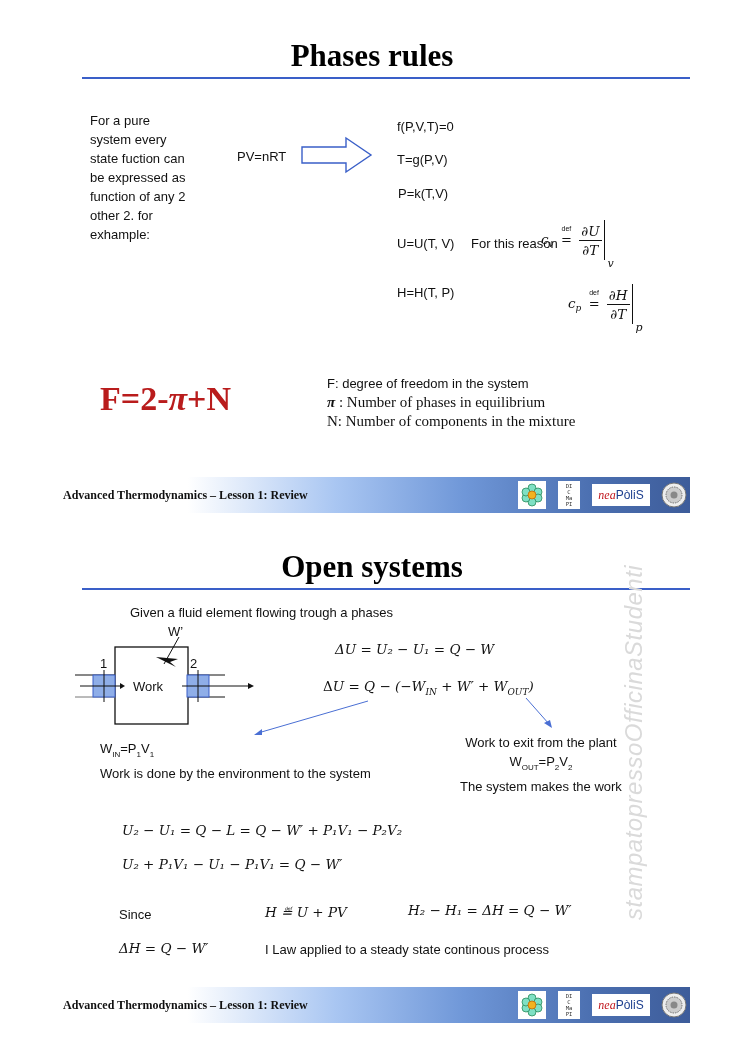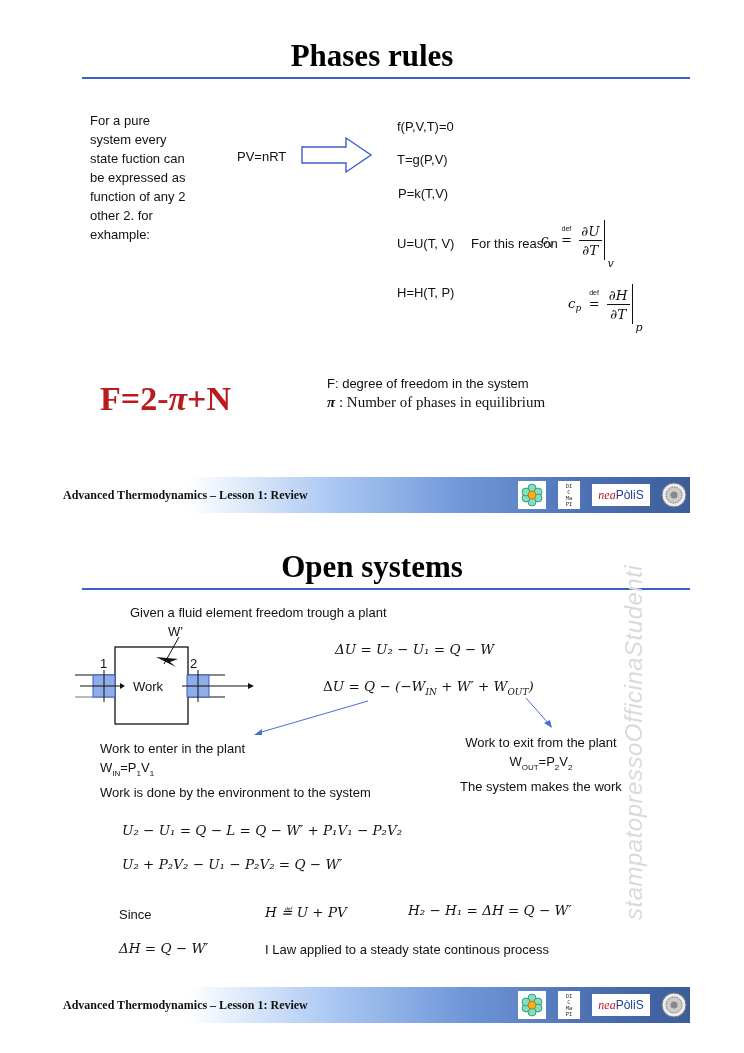--- a/index.html
+++ b/index.html
@@ -72,20 +72,21 @@
     </span><span class="evalbar"><span class="subv">p</span></span>
 </div>
 
 <div class="abs" style="left:100px; top:380px; font-family:'Liberation Serif', serif; font-weight:bold; font-size:34px; color:#b91c1c; white-space:nowrap;">
   <span>F=2-</span><span style="font-style:italic;">π</span><span>+N</span>
 </div>
 
 <div class="abs" style="left:327px; top:374px;">
   <div class="body-text">F: degree of freedom in the system</div>
   <div class="serif-text"><b style="font-style:italic;">π</b><span> : Number of phases in equilibrium</span></div>
+  <div class="serif-text">N: Number of components in the mixture</div>
 </div>
 
 <div class="footer" style="top:477px;">
   <div class="footer-text">Advanced Thermodynamics – Lesson 1: Review</div>
   <div class="logo" style="left:472px; width:28px;">
     <svg width="24" height="24" viewBox="0 0 24 24">
       <g fill="#7fe0c4" stroke="#2a8c5c" stroke-width="0.8">
         <circle cx="12" cy="5" r="4"></circle>
           <circle cx="18" cy="9" r="4"></circle>
           <circle cx="18" cy="15" r="4"></circle>
@@ -113,21 +114,21 @@
       <circle cx="13" cy="13" r="3.5" fill="#888"></circle>
     </svg>
   </div>
 </div>
 
 <div class="slide-title" style="top:549px;">Open systems</div>
 <div class="title-rule" style="top:588px;"></div>
 
 <div class="watermark">stampatopressoOfficinaStudenti</div>
 
-<div class="abs body-text" style="left:130px; top:603px;">Given a fluid element freedom trough a plant</div>
+<div class="abs body-text" style="left:130px; top:603px;">Given a fluid element flowing trough a phases</div>
 
 <svg class="abs" style="left:70px; top:620px;" width="190" height="110" viewBox="0 0 190 110">
   <rect x="45" y="27" width="73" height="77" fill="#fff" stroke="#111" stroke-width="1.3"></rect>
   <line x1="5" y1="55" x2="45" y2="55" stroke="#111" stroke-width="1"></line>
   <line x1="5" y1="77" x2="45" y2="77" stroke="#777" stroke-width="1"></line>
   <rect x="23" y="55" width="22" height="22" fill="#8faee8" stroke="#3a5fc8" stroke-width="1"></rect>
   <line x1="34" y1="50" x2="34" y2="82" stroke="#111" stroke-width="1"></line>
   <line x1="10" y1="66" x2="50" y2="66" stroke="#111" stroke-width="1"></line>
   <polygon points="50,63 55,66 50,69" fill="#111"></polygon>
   <line x1="118" y1="55" x2="155" y2="55" stroke="#111" stroke-width="1"></line>
@@ -150,33 +151,32 @@
 </div>
 
 <svg class="abs" style="left:250px; top:690px;" width="320" height="60" viewBox="0 0 320 60">
   <line x1="118" y1="11" x2="8" y2="43" stroke="#4a6fd4" stroke-width="1"></line>
   <polygon points="4,45 12,39 12,45" fill="#4a6fd4"></polygon>
   <line x1="276" y1="8" x2="299" y2="34" stroke="#4a6fd4" stroke-width="1"></line>
   <polygon points="302,38 294,33 300,30" fill="#4a6fd4"></polygon>
 </svg>
 
 <div class="abs body-text" style="left:100px; top:739px;">
-  <div>Work to enter in the plant</div>
   <div><span>W</span><sub style="font-size:8px;">IN</sub><span>=P</span><sub style="font-size:8px;">1</sub><span>V</span><sub style="font-size:8px;">1</sub></div>
   <div>Work is done by the environment to the system</div>
 </div>
 
 <div class="abs body-text" style="left:460px; top:733px;text-align:center;">
   <div>Work to exit from the plant</div>
   <div><span>W</span><sub style="font-size:8px;">OUT</sub><span>=P</span><sub style="font-size:8px;">2</sub><span>V</span><sub style="font-size:8px;">2</sub></div>
   <div>The system makes the work</div>
 </div>
 
 <div class="abs math" style="left:122px; top:822px;">U₂ − U₁ = Q − L = Q − W′ + P₁V₁ − P₂V₂</div>
-<div class="abs math" style="left:122px; top:856px;">U₂ + P₂V₂ − U₁ − P₂V₂ = Q − W′</div>
+<div class="abs math" style="left:122px; top:856px;">U₂ + P₁V₁ − U₁ − P₁V₁ = Q − W′</div>
 
 <div class="abs body-text" style="left:119px; top:905px;">Since</div>
 <div class="abs math" style="left:265px; top:904px;">H ≝ U + PV</div>
 <div class="abs math" style="left:408px; top:902px;">H₂ − H₁ = ΔH = Q − W′</div>
 
 <div class="abs math" style="left:119px; top:940px;">ΔH = Q − W′</div>
 <div class="abs body-text" style="left:265px; top:940px;">I Law applied to a steady state continous process</div>
 
 <div class="footer" style="top:987px;">
   <div class="footer-text">Advanced Thermodynamics – Lesson 1: Review</div>

